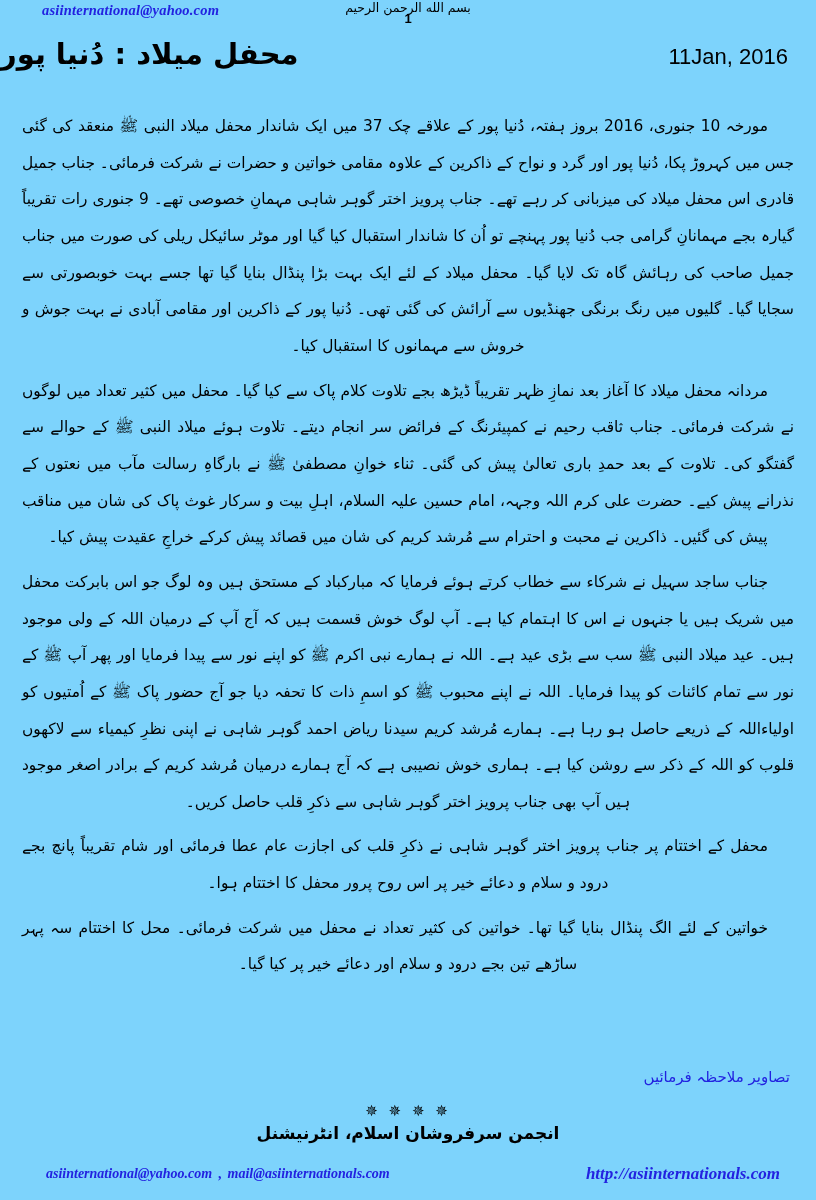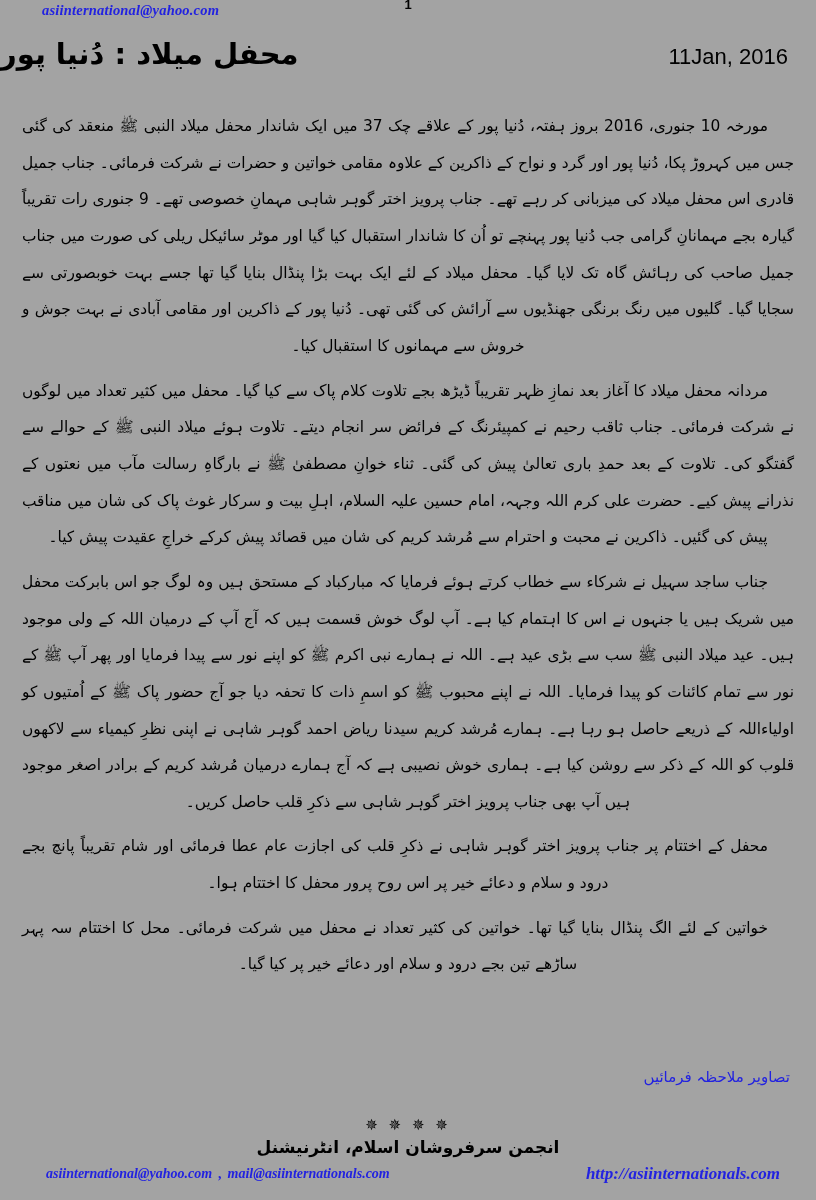--- a/index.html
+++ b/index.html
@@ -15,21 +15,21 @@
     overflow: hidden;
     font-family: "DejaVu Sans", "Liberation Sans", sans-serif;
   }
 
   .page {
     position: absolute;
     inset: 0;
     width: 816px;
     height: 1200px;
     box-sizing: border-box;
-    background: #a3a3a3;
+    background: #7dd3fc;
     padding: 0;
   }
 
   
   .header {
     position: relative;
     height: 104px;
     box-sizing: border-box;
     padding: 4px 24px 0 24px;
   }
@@ -158,21 +158,21 @@
     unicode-bidi: isolate;
   }
 
   .ft-org {
     font-family: "DejaVu Sans", "Liberation Sans", sans-serif;
     font-weight: bold;
     font-size: 17px;
     color: #000000;
     direction: rtl;
     line-height: 1.4;
-    margin-bottom: 6px;
+    margin-bottom: 20px;
   }
 
   .ft-contacts {
     position: relative;
     height: 22px;
     direction: ltr;
   }
   .ft-emails {
     position: absolute;
     left: 46px;
@@ -202,20 +202,21 @@
 </head>
 <body>
 
 <div class="page">
 
   <div class="header">
 
     <div class="hdr-email">asiinternational@yahoo.com</div>
 
     <div class="hdr-bismillah-wrap">
+      <span class="hdr-bismillah">بسم الله الرحمن الرحيم</span>
       <span class="hdr-pagenum">1</span>
     </div>
 
     <div class="hdr-title">محفل میلاد : دُنیا پور</div>
 
     <div class="hdr-date">11Jan, 2016</div>
   </div>
 
   <div class="body-area">
 

